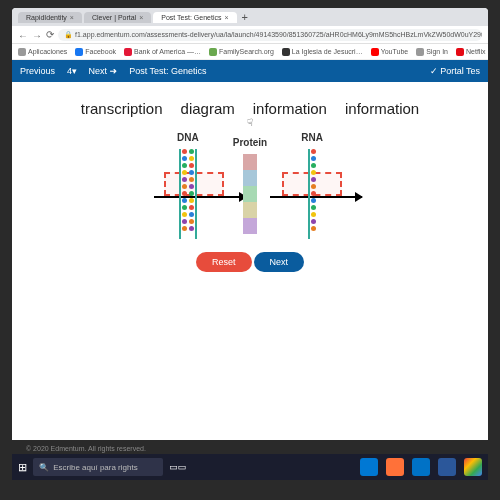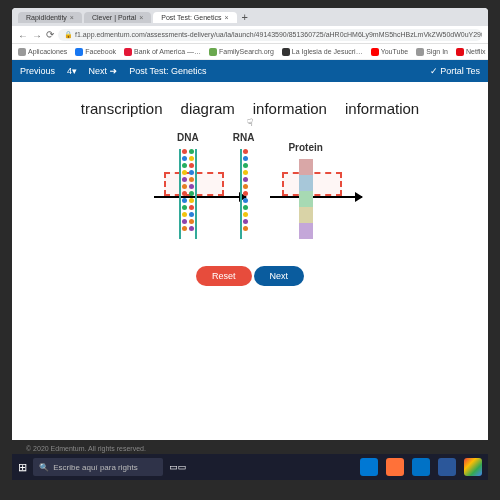--- a/index.html
+++ b/index.html
@@ -17,41 +17,41 @@
   .bm { display: flex; align-items: center; gap: 2px; white-space: nowrap; }
   .bm-ic { width: 8px; height: 8px; background: #999; border-radius: 2px; display: inline-block; }
   .appbar { background: #0a5c9e; height: 22px; display: flex; align-items: center; padding: 10px 8px; gap: 12px; font-size: 9px; color: #fff; }
   .appbar .spacer { flex: 1; }
   .appbar .num { display: inline-block; }
   .content { flex: 1; background: #fff; padding: 8px 18px; font-size: 8px; color: #333; position: relative; }
   .instr { line-height: 1.4; margin-bottom: 4px; }
   .tiles { display: flex; justify-content: center; gap: 18px; margin: 10px 0 2px; font-size: 15px; }
   .tile { color: #222; cursor: grab; }
   .cursor { text-align: center; font-size: 10px; margin: -2px 0 4px; }
-  .diagram { display: flex; justify-content: center; align-items: flex-end; gap: 34px; margin-top: 4px; position: relative; }
+  .diagram { display: flex; justify-content: center; align-items: center; gap: 34px; margin-top: 4px; position: relative; }
   .col { display: flex; flex-direction: column; align-items: center; }
   .col-label { font-size: 10px; font-weight: bold; margin-bottom: 6px; }
   .strand { display: flex; gap: 1px; }
   .backbone { width: 2px; background: #3a9; height: 90px; }
   .nucs { display: flex; flex-direction: column; gap: 2px; }
   .nuc { width: 5px; height: 5px; border-radius: 50%; }
   .red { background: #e74c3c; } .blue { background: #2980d9; } .green { background: #27ae60; } .yellow { background: #f1c40f; } .purple { background: #8e44ad; } .orange { background: #e67e22; }
   .dna { display: flex; gap: 2px; }
   .rna { display: flex; gap: 2px; }
   .protein-blocks { display: flex; flex-direction: column; }
   .pblock { width: 14px; height: 16px; }
   .pb1 { background: #d9a7a7; } .pb2 { background: #a7c7d9; } .pb3 { background: #a7d9b3; } .pb4 { background: #d9d3a7; } .pb5 { background: #c4a7d9; }
   .dropzone { position: absolute; border: 2px dashed #e74c3c; width: 60px; height: 24px; background: rgba(231,76,60,0.05); }
   .dz1 { left: 134px; top: 40px; }
   .dz2 { left: 252px; top: 40px; }
   .arrow { position: absolute; height: 2px; background: #000; top: 64px; }
   .arrow::after { content: ''; position: absolute; right: -1px; top: -4px; border-left: 8px solid #000; border-top: 5px solid transparent; border-bottom: 5px solid transparent; }
   .ar1 { left: 124px; width: 92px; }
   .ar2 { left: 240px; width: 92px; }
-  .btns { display: flex; justify-content: center; gap: 2px; margin-top: 14px; }
+  .btns { display: flex; justify-content: center; gap: 2px; }
   .btn { padding: 5px 16px; border-radius: 14px; font-size: 9px; color: #fff; cursor: pointer; }
   .btn-reset { background: #e74c3c; }
   .btn-next { background: #0a5c9e; }
   .footer { position: absolute; bottom: 48px; left: 26px; font-size: 7px; color: #888; }
   .taskbar { position: absolute; bottom: 20px; left: 12px; right: 12px; height: 26px; background: #1a1d2e; display: flex; align-items: center; padding: 0 6px; gap: 6px; }
   .win-ic { color: #fff; font-size: 11px; }
   .search-box { background: #2f3349; height: 18px; width: 130px; border-radius: 2px; display: flex; align-items: center; padding: 0 6px; font-size: 8px; color: #bbb; gap: 4px; }
   .tb-spacer { flex: 1; }
   .tb-icons { display: flex; gap: 8px; }
   .tb-ic { width: 18px; height: 18px; border-radius: 3px; display: flex; align-items: center; justify-content: center; }
@@ -181,51 +181,51 @@
                   <div class="nuc red"></div>
                   <div class="nuc blue"></div>
                   <div class="nuc orange"></div>
                   <div class="nuc purple"></div>
                 </div>
                 <div class="backbone"></div>
               </div>
           </div>
         </div>
         <div class="col">
-          <div class="col-label">RNA</div>
-          <div class="rna">
-            <div class="strand">
-                <div class="backbone"></div>
-                <div class="nucs">
-                  <div class="nuc red"></div>
-                  <div class="nuc blue"></div>
-                  <div class="nuc green"></div>
-                  <div class="nuc yellow"></div>
-                  <div class="nuc purple"></div>
-                  <div class="nuc orange"></div>
-                  <div class="nuc red"></div>
-                  <div class="nuc blue"></div>
-                  <div class="nuc green"></div>
-                  <div class="nuc yellow"></div>
-                  <div class="nuc purple"></div>
-                  <div class="nuc orange"></div>
-                </div>
-              </div>
-          </div>
-        </div>
-        <div class="col">
           <div class="col-label">Protein</div>
           <div class="protein-blocks">
             <div class="pblock pb1"></div>
               <div class="pblock pb2"></div>
               <div class="pblock pb3"></div>
               <div class="pblock pb4"></div>
               <div class="pblock pb5"></div>
           </div>
         </div>
+        <div class="col">
+          <div class="col-label">RNA</div>
+          <div class="rna">
+            <div class="strand">
+                <div class="backbone"></div>
+                <div class="nucs">
+                  <div class="nuc red"></div>
+                  <div class="nuc blue"></div>
+                  <div class="nuc green"></div>
+                  <div class="nuc yellow"></div>
+                  <div class="nuc purple"></div>
+                  <div class="nuc orange"></div>
+                  <div class="nuc red"></div>
+                  <div class="nuc blue"></div>
+                  <div class="nuc green"></div>
+                  <div class="nuc yellow"></div>
+                  <div class="nuc purple"></div>
+                  <div class="nuc orange"></div>
+                </div>
+              </div>
+          </div>
+        </div>
       </div>
     </div>
 
     <div class="btns">
       <div class="btn btn-reset">Reset</div>
       <div class="btn btn-next">Next</div>
     </div>
   </div>
 </div>
 

